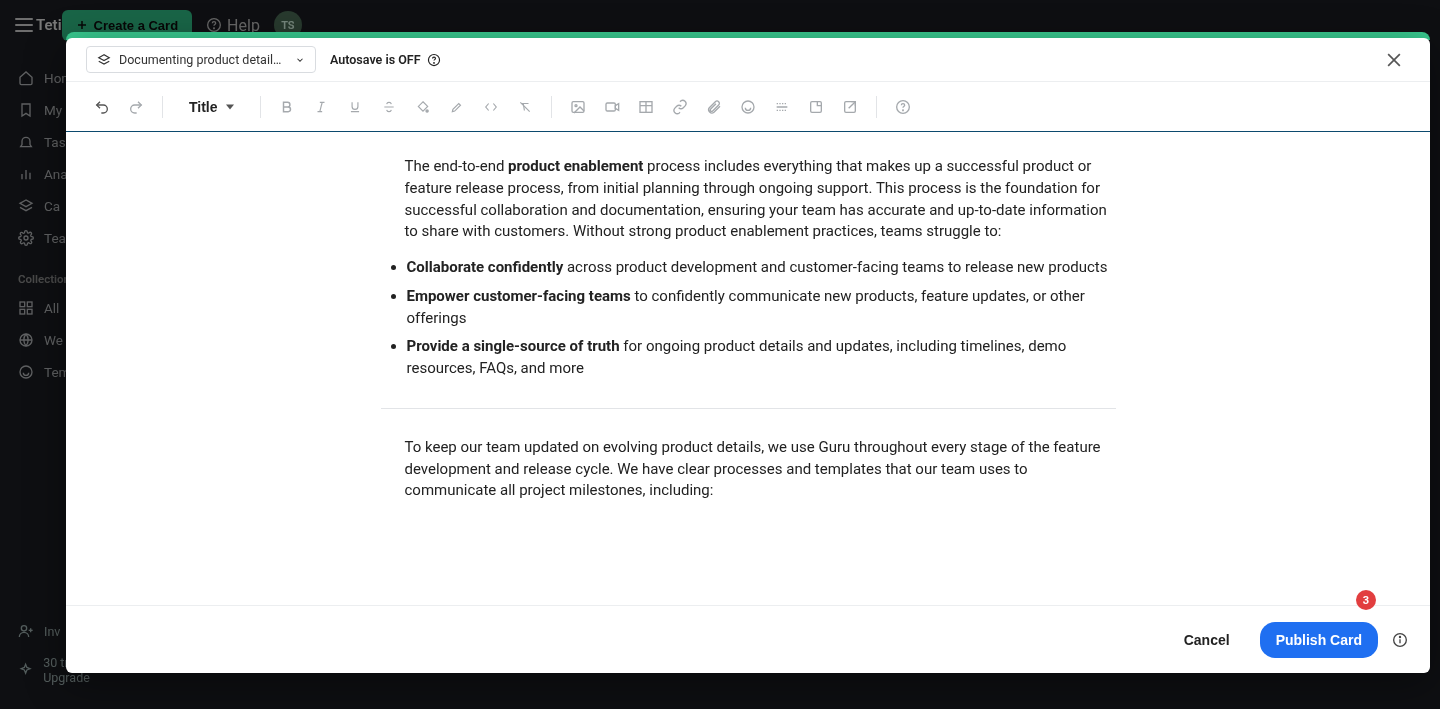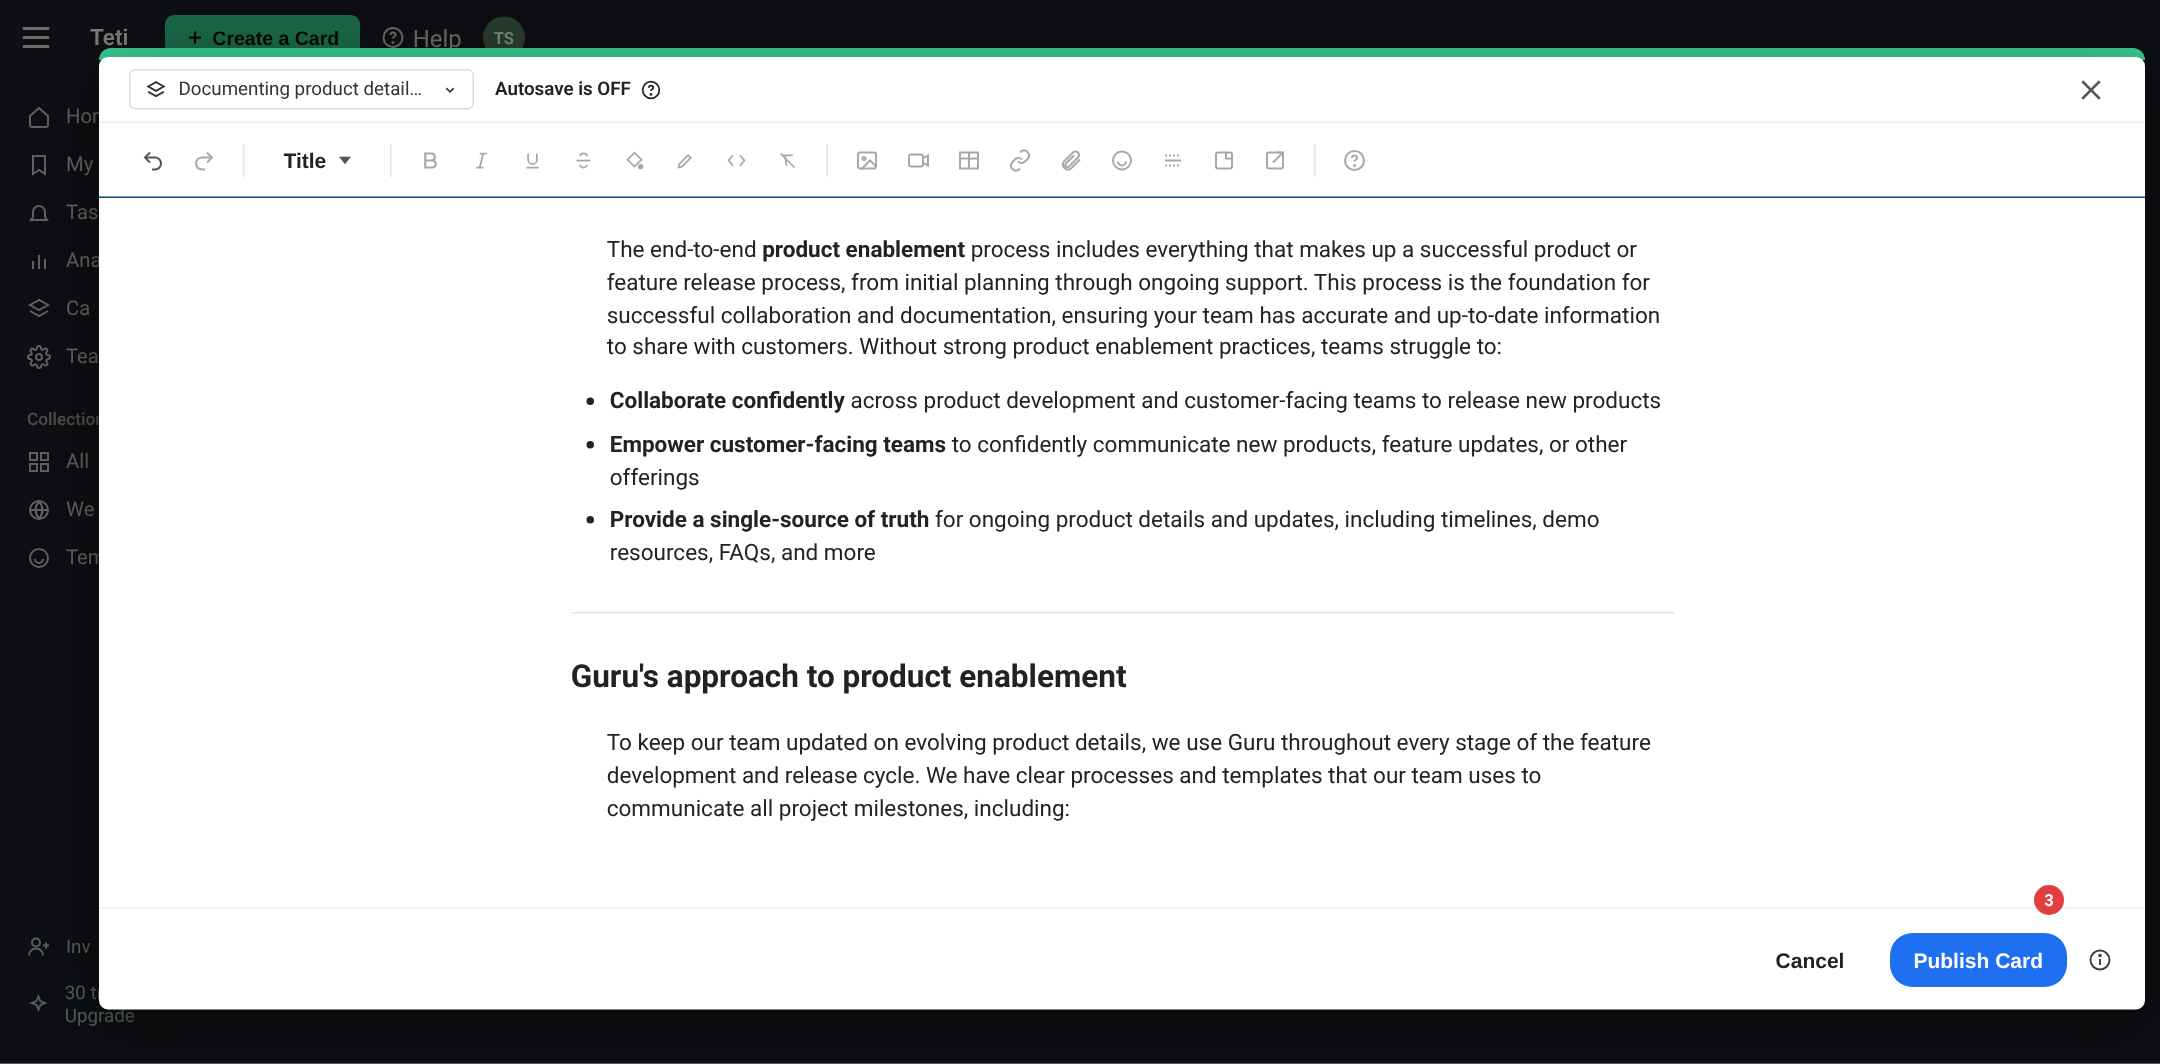--- a/index.html
+++ b/index.html
@@ -16,21 +16,21 @@
   inset: 0;
   background: #1a1d21;
   display: flex;
   flex-direction: column;
 }
 .topbar {
   height: 50px;
   display: flex;
   align-items: center;
   padding: 0 12px;
-  gap: 24px;
+  gap: 0;
   color: #d1d2d3;
 }
 .hamburger { width: 24px; height: 24px; display: flex; flex-direction: column; justify-content: center; gap: 4px; padding: 3px; }
 .hamburger span { height: 2px; background: #c9c9c9; border-radius: 1px; }
 .brand { font-weight: 600; font-size: 15px; color: #ddd; }
 .search-wrap {
   margin-left: auto;
   margin-right: auto;
   position: relative;
   left: -40px;
@@ -539,21 +539,20 @@
     <div class="doc">
       <p>
         <span>The end-to-end </span><strong>product enablement</strong><span> process includes everything that makes up a successful product or feature release process, from initial planning through ongoing support. This process is the foundation for successful collaboration and documentation, ensuring your team has accurate and up-to-date information to share with customers. Without strong product enablement practices, teams struggle to:</span>
       </p>
       <ul>
         <li><strong>Collaborate confidently</strong><span> across product development and customer-facing teams to release new products</span></li>
         <li><strong>Empower customer-facing teams</strong><span> to confidently communicate new products, feature updates, or other offerings</span></li>
         <li><strong>Provide a single-source of truth</strong><span> for ongoing product details and updates, including timelines, demo resources, FAQs, and more</span></li>
       </ul>
       <hr>
-      <h2>Guru's approach to product enablement</h2>
       <p>To keep our team updated on evolving product details, we use Guru throughout every stage of the feature development and release cycle. We have clear processes and templates that our team uses to communicate all project milestones, including:</p>
     </div>
   </div>
 
   <div class="modal-footer">
     <div class="badge">3</div>
     <button class="btn btn-cancel">Cancel</button>
     <button class="btn btn-primary">Publish Card</button>
     <span class="info-icon">
       <svg width="16" height="16" viewBox="0 0 24 24" fill="none" stroke="currentColor" stroke-width="2">

